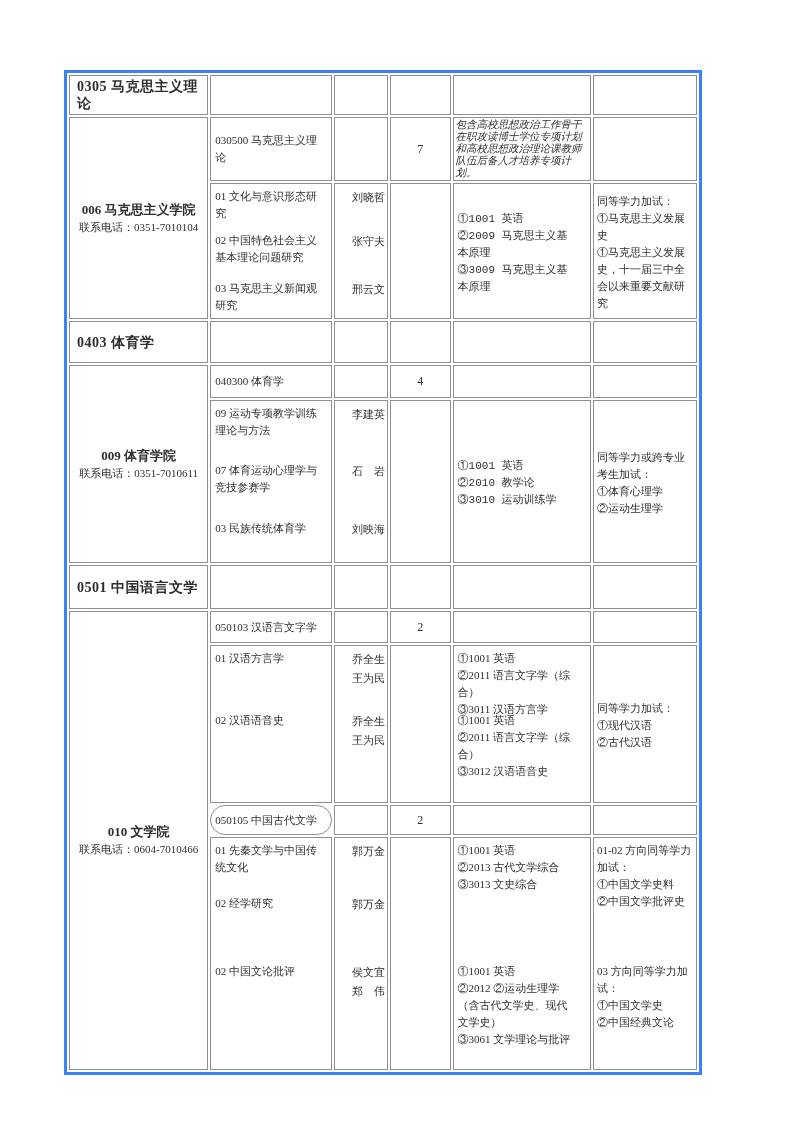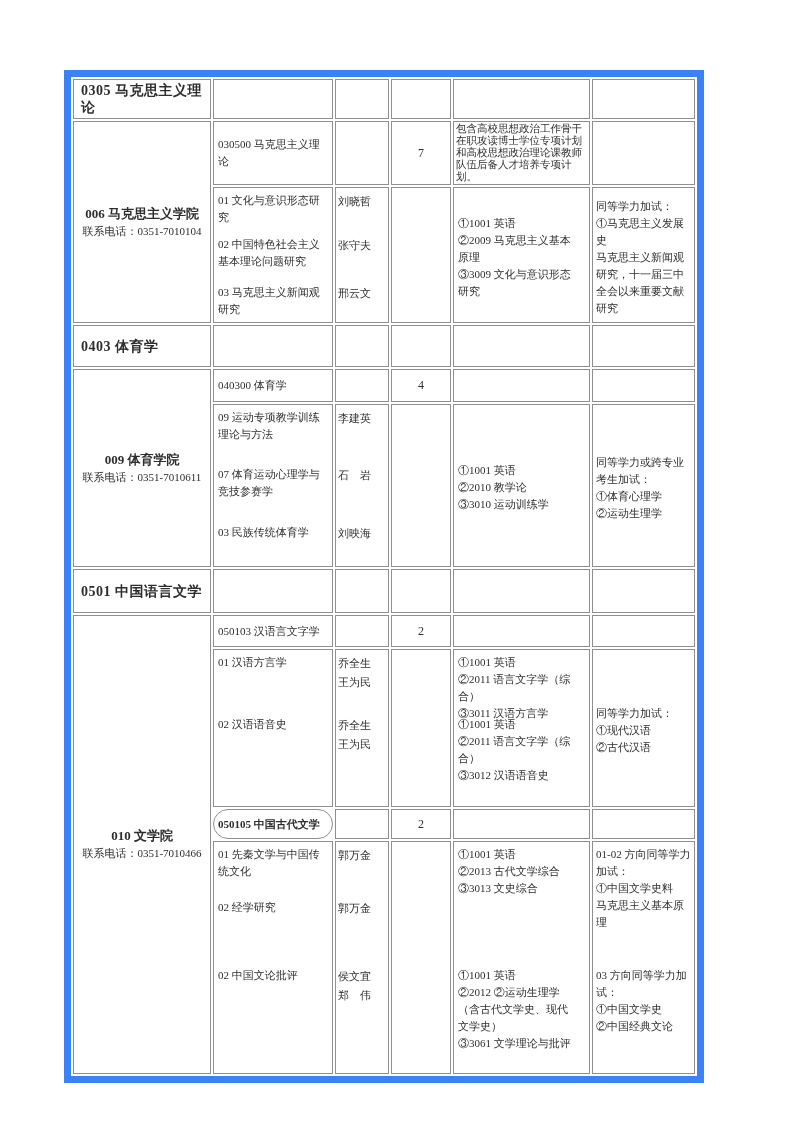--- a/index.html
+++ b/index.html
@@ -7,48 +7,48 @@
     width:800px;height:1132px;background:#ffffff;
     font-family:"Liberation Serif","DejaVu Serif",serif;
     color:#2e2e2e;
   }
   table.catalog{
     margin:70px 0 0 64px;
     width:638px;
     table-layout:fixed;
     border-collapse:separate;
     border-spacing:2px;
-    border:7px solid #3b82f6;
+    border:3px solid #3b82f6;
     background:#ffffff;
   }
   td{
     border:1px solid #8f8f8f;
     padding:1px 3px;
     font-size:11px;
     line-height:17px;
     overflow:visible;
     word-break:break-all;
   }
   td.sech{
     font-weight:bold;font-size:14px;
     vertical-align:middle;padding-left:7px;
     letter-spacing:0.5px;
   }
   td.college{text-align:center;vertical-align:middle;}
   .college-name{font-weight:bold;font-size:13px;line-height:18px;}
   .college-phone{font-size:11px;line-height:17px;}
   td.majorcell{vertical-align:middle;padding-left:4px;}
-  .major-bold{font-weight:bold;border-radius:15px;}
+  .major-bold{font-weight:normal;border-radius:15px;}
   td.countcell{text-align:center;vertical-align:middle;font-size:12px;}
-  td.remarkcell{vertical-align:middle;font-size:10.5px;line-height:12px;padding:1px 2px;}
+  td.remarkcell{vertical-align:middle;font-size:10.5px;line-height:12px;padding:1px 2px;font-style:italic;}
   td.dircell{vertical-align:top;padding:4px 3px 0 4px;margin-left:20px;}
-  td.advcell{vertical-align:top;text-align:left;padding:4px 2px 0 2px;}
+  td.advcell{vertical-align:top;text-align:right;padding:4px 2px 0 2px;}
   td.examcell{vertical-align:top;padding:4px 17px 0 4px;}
   td.notecell{vertical-align:top;padding:4px 2px 0 3px;}
-  td.vmid{vertical-align:middle;}
+  td.vmid{vertical-align:middle;font-family:Liberation Mono, monospace;}
   .blk{overflow:visible;}
   .advname{line-height:19px;}
   .xline{line-height:17px;}
 </style>
 </head>
 <body>
 
 <table class="catalog">
   <colgroup>
     <col style="width:138px">
@@ -93,26 +93,26 @@
             <div class="advname">张守夫</div>
           </div>
       <div class="blk" style="height:38px">
             <div class="advname">邢云文</div>
           </div>
     </td>
     <td></td>
     <td class="examcell vmid">
       <div class="xline">①1001 英语</div>
       <div class="xline">②2009 马克思主义基本原理</div>
-      <div class="xline">③3009 文化与意识形态研究</div>
+      <div class="xline">③3009 马克思主义基本原理</div>
     </td>
     <td class="notecell vmid">
       <div class="xline">同等学力加试：</div>
       <div class="xline">①马克思主义发展史</div>
-      <div class="xline">马克思主义新闻观研究，十一届三中全会以来重要文献研究</div>
+      <div class="xline">①马克思主义发展史，十一届三中全会以来重要文献研究</div>
     </td>
   </tr>
 
   <tr style="height:42px">
     <td class="sech">0403 体育学</td>
     <td></td>
     <td></td>
     <td></td>
     <td></td>
     <td></td>
@@ -162,21 +162,21 @@
     <td class="sech">0501 中国语言文学</td>
     <td></td>
     <td></td>
     <td></td>
     <td></td>
     <td></td>
   </tr>
   <tr style="height:32px">
     <td class="college" rowspan="4">
       <div class="college-name">010 文学院</div>
-      <div class="college-phone">联系电话：0351-7010466</div>
+      <div class="college-phone">联系电话：0604-7010466</div>
     </td>
     <td class="majorcell">050103 汉语言文字学</td>
     <td></td>
     <td class="countcell">2</td>
     <td></td>
     <td></td>
   </tr>
   <tr>
     <td class="dircell">
       <div class="blk" style="height:62px">01 汉语方言学</div>
@@ -246,21 +246,21 @@
       <div class="blk" style="height:106px">
         <div class="xline">①1001 英语</div>
         <div class="xline">②2012 ②运动生理学（含古代文学史、现代文学史）</div>
         <div class="xline">③3061 文学理论与批评</div>
       </div>
     </td>
     <td class="notecell">
       <div class="blk" style="height:121px">
         <div class="xline">01-02 方向同等学力加试：</div>
         <div class="xline">①中国文学史料</div>
-        <div class="xline">马克思主义基本原理</div>
+        <div class="xline">②中国文学批评史</div>
       </div>
       <div class="blk" style="height:106px">
         <div class="xline">03 方向同等学力加试：</div>
         <div class="xline">①中国文学史</div>
         <div class="xline">②中国经典文论</div>
       </div>
     </td>
   </tr>
 </tbody>
   </table>

